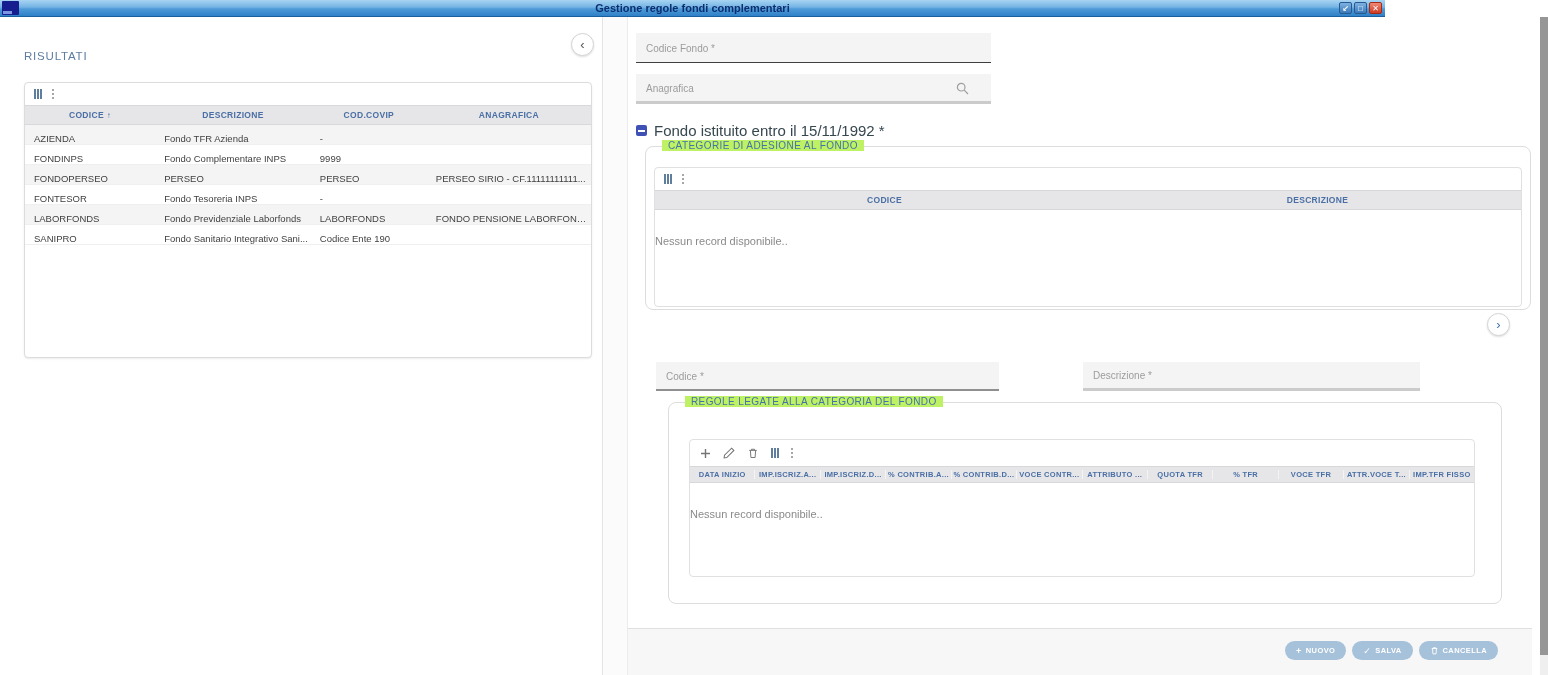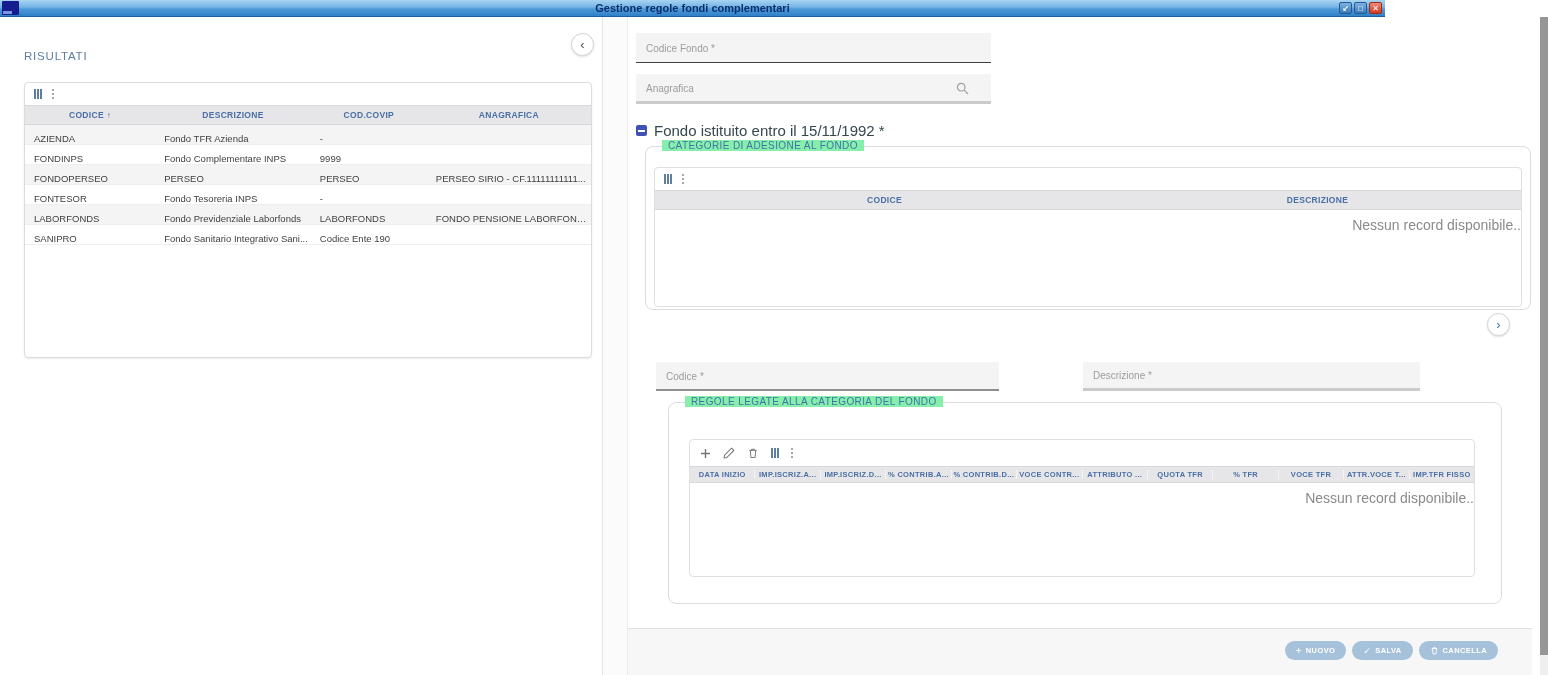--- a/index.html
+++ b/index.html
@@ -69,29 +69,29 @@
   .f-cod-covip         { left:455px; top:57px;  width:355px; }
   .search-ic { position:absolute; right:22px; top:8px; }
 
   .checkbox-row { position:absolute; left:8px; top:105px; display:flex; align-items:center; gap:7px; }
   .cb { width:11px; height:11px; background:#3f51b5; border-radius:2px; position:relative; }
   .cb i { position:absolute; left:2px; top:4.5px; width:7px; height:2px; background:#fff; display:block; }
   .cb-label { font-size:15px; color:#37474f; font-weight:500; }
 
   
   .fset { position:absolute; border:1px solid #ddd; border-radius:8px; }
-  .fset .legend { position:absolute; top:-7px; left:16px; background:#86efac; padding:0 6px;
+  .fset .legend { position:absolute; top:-7px; left:16px; background:#bef264; padding:0 6px;
     font-size:10px; color:#4273a8; letter-spacing:.4px; font-weight:500; white-space:nowrap; }
   .fs-categorie { left:17px; top:129px; width:886px; height:164px; }
   .fs-regole    { left:40px; top:385px; width:834px; height:202px; }
 
   .cat-table { left:8px; top:20px; right:8px; height:140px; position:absolute;
     background:#fff; border:1px solid #e0e0e0; border-radius:4px; overflow:hidden; }
   .cat-c1 { width:53%; } .cat-c2 { width:47%; }
-  .empty-text { text-align:right; font-size:14px; color:#8a8a8a; margin-top:7px; }
+  .empty-text { text-align:left; font-size:11px; color:#8a8a8a; margin-top:25px; }
 
   .expand-btn { left:859px; top:296px; }
 
   .f-codice      { left:28px;  top:345px; width:343px; height:29px; }
   .f-descrizione { left:455px; top:345px; width:337px; height:29px; }
 
   .reg-table { position:absolute; left:20px; top:36px; right:26px; height:138px;
     background:#fff; border:1px solid #e0e0e0; border-radius:4px; overflow:hidden; }
   .reg-toolbar { height:26px; display:flex; align-items:center; gap:12px; padding-left:10px; }
   .tb-ic { display:flex; align-items:center; }

